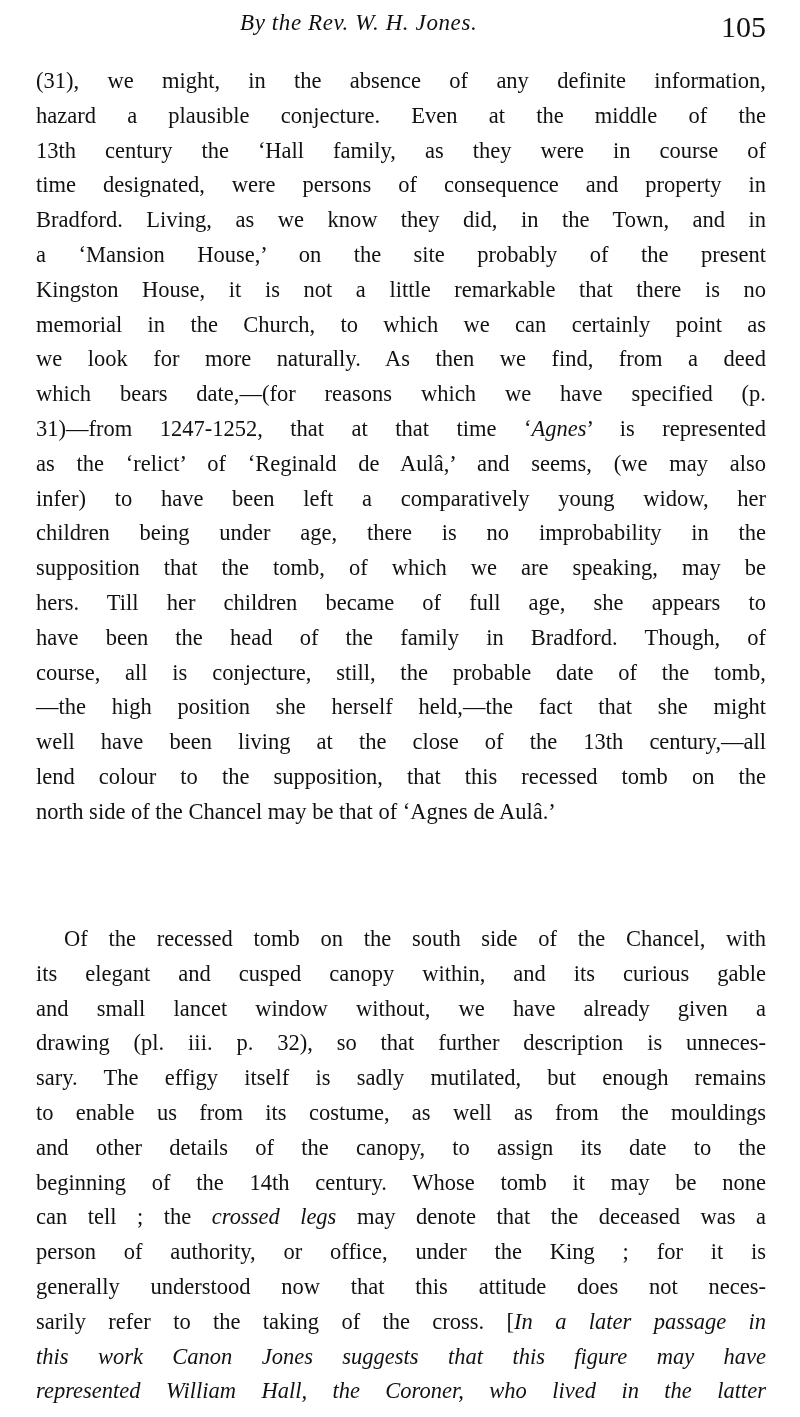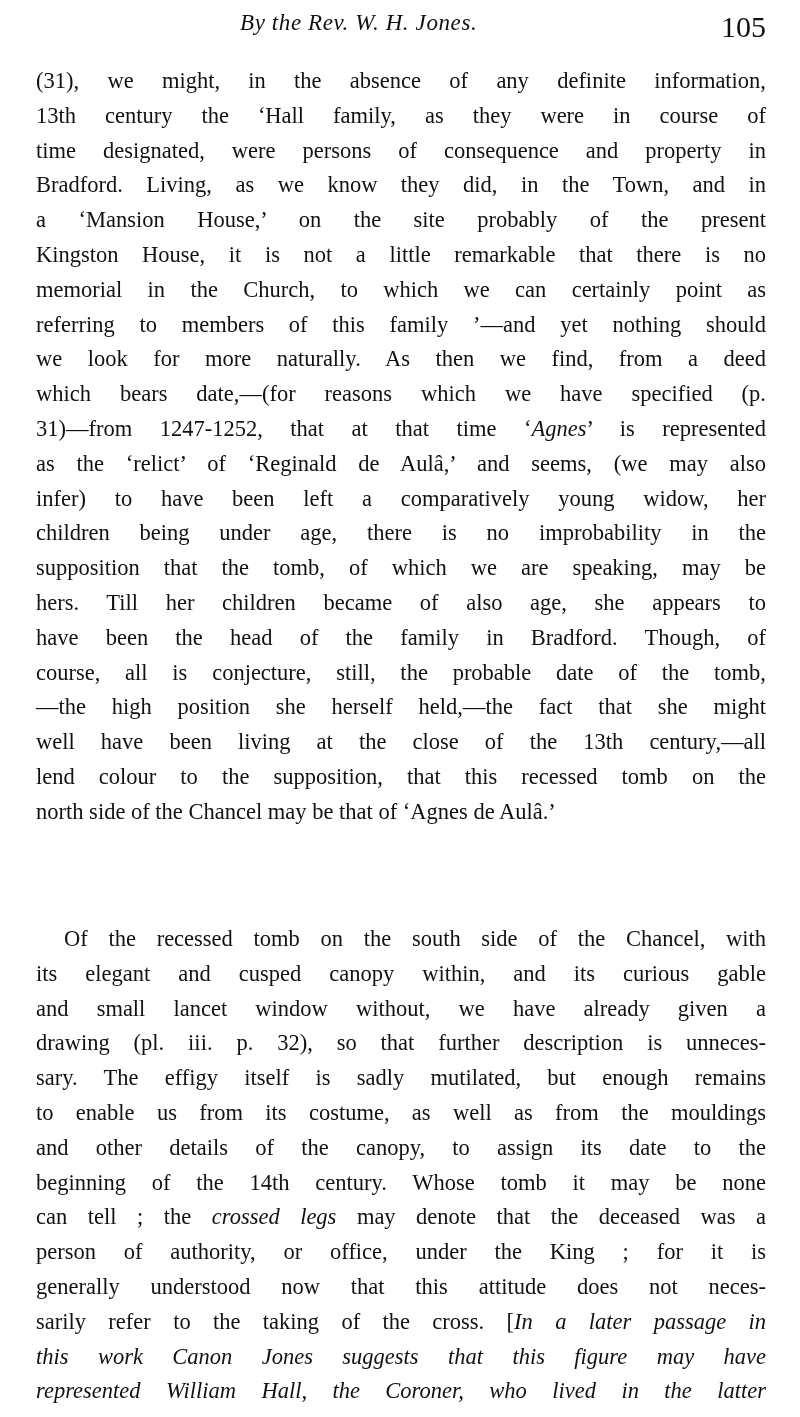--- a/index.html
+++ b/index.html
@@ -78,35 +78,35 @@
 <body>
 
 <div class="page">
   <div class="running-head">
     <span class="running-title">By the Rev. W. H. Jones.</span>
     <span class="page-number">105</span>
   </div>
 
   <div class="body-text" id="para1">
       <div class="line"><span>(31), we might, in the absence of any definite information,</span></div>
+      <div class="line"><span>hazard a plausible conjecture.  Even at the middle of the</span></div>
       <div class="line"><span>13th century the ‘Hall  family, as they were in course of</span></div>
       <div class="line"><span>time designated, were persons of consequence and property in</span></div>
       <div class="line"><span>Bradford.  Living, as we know they did, in the Town, and in</span></div>
       <div class="line"><span>a ‘Mansion House,’ on the site probably of the present</span></div>
       <div class="line"><span>Kingston House, it is not a little remarkable that there is no</span></div>
       <div class="line"><span>memorial in the Church, to which we can certainly point as</span></div>
-      <div class="line"><span>referring to members of this family ’—and yet nothing should</span></div>
       <div class="line"><span>we look for more naturally.  As then we find, from a deed</span></div>
       <div class="line"><span>which bears date,—(for reasons which we have specified (p.</span></div>
       <div class="line"><span>31)—from 1247-1252, that at that time ‘</span><span class="it">Agnes</span><span>’ is represented</span></div>
       <div class="line"><span>as the ‘relict’ of ‘Reginald de Aulâ,’ and seems, (we may also</span></div>
       <div class="line"><span>infer) to have been left a comparatively young widow, her</span></div>
       <div class="line"><span>children being under age, there is no improbability in the</span></div>
       <div class="line"><span>supposition that the tomb, of which we are speaking, may be</span></div>
-      <div class="line"><span>hers.  Till her children became of also age, she appears to</span></div>
+      <div class="line"><span>hers.  Till her children became of full age, she appears to</span></div>
       <div class="line"><span>have been the head of the family in Bradford.  Though, of</span></div>
       <div class="line"><span>course, all is conjecture, still, the probable date of the tomb,</span></div>
       <div class="line"><span>—the high position she herself held,—the fact that she might</span></div>
       <div class="line"><span>well have been living at the close of the 13th century,—all</span></div>
       <div class="line"><span>lend colour to the supposition, that this recessed tomb on the</span></div>
       <div class="line last"><span>north side of the Chancel may be that of ‘Agnes de Aulâ.’</span></div>
     </div>
   <div class="body-text" id="para2">
       <div class="line indent"><span>Of the recessed tomb on the south side of the Chancel, with</span></div>
       <div class="line"><span>its elegant and cusped canopy within, and its curious gable</span></div>

